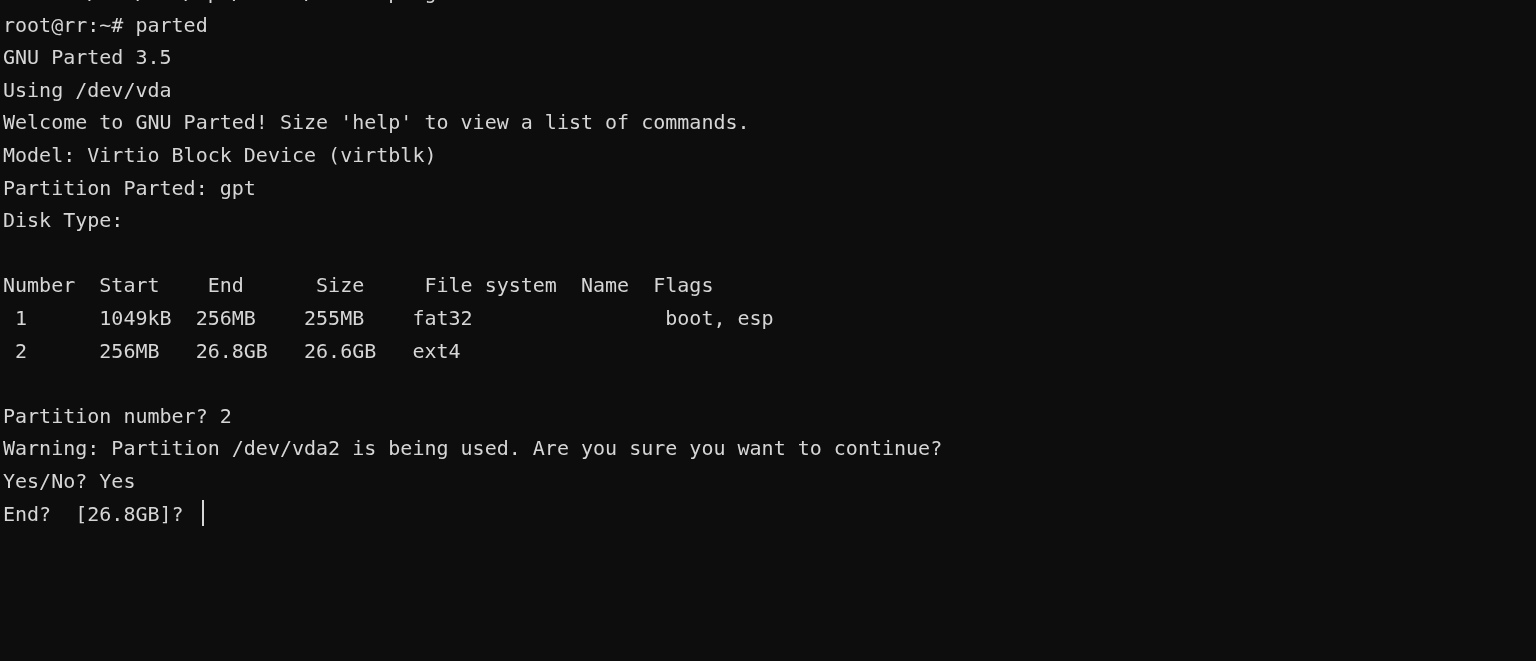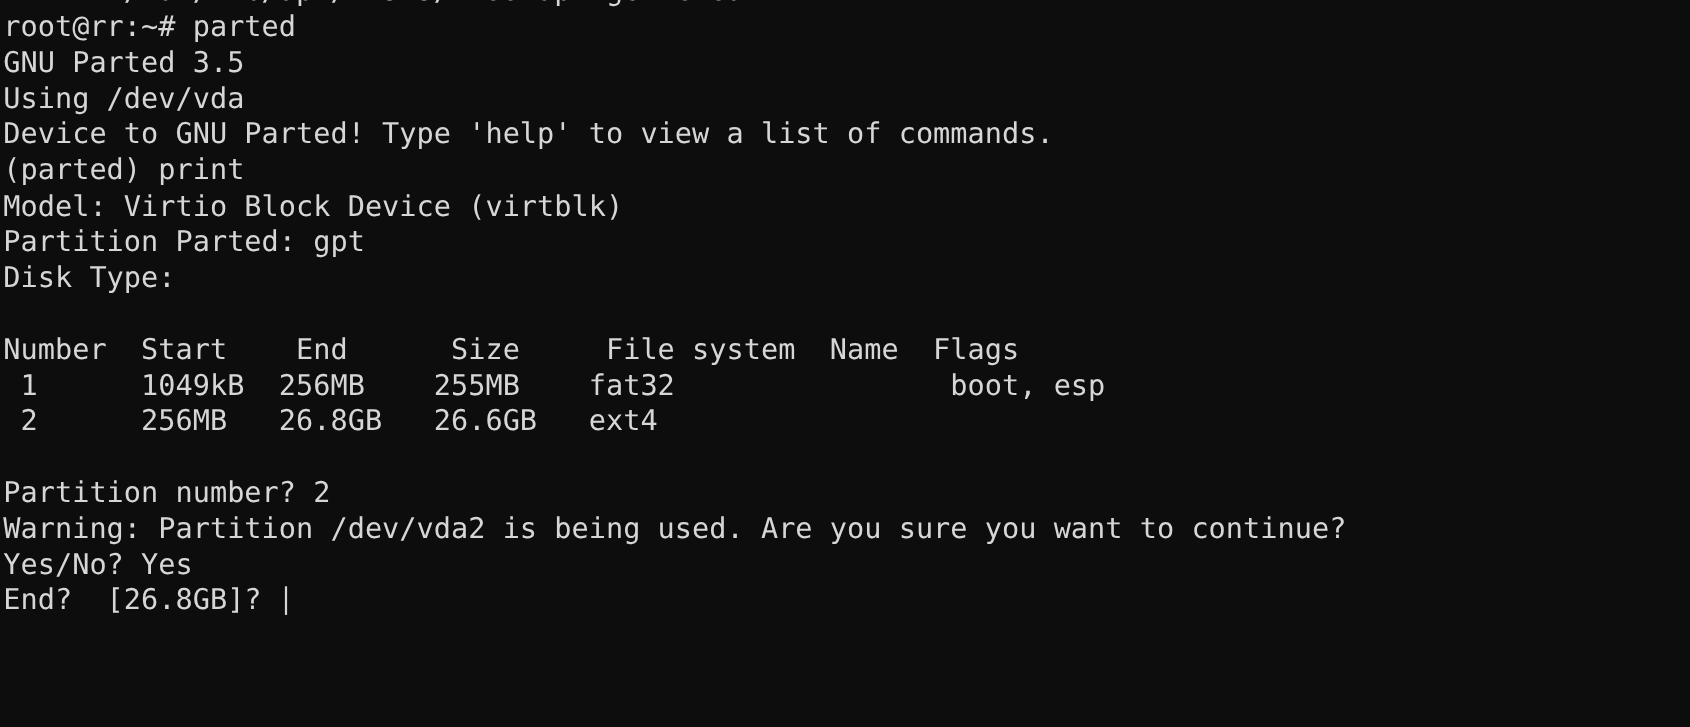--- a/index.html
+++ b/index.html
@@ -32,21 +32,21 @@
   #screen {
     position: absolute;
     left: 3px;
     top: -24px;   
     width: 1533px;
   }
   .line {
     display: block;
     white-space: pre;
     height: 32.6px;
-    font-size: 26px;
+    font-size: 20px;
     line-height: 32.6px;
   }
   .line.blank {
     color: transparent;
   }
   .cursor {
     display: inline-block;
     width: 2px;
     height: 26px;
     background: #d6d6d6;
@@ -61,23 +61,22 @@
   <div id="screen">
 
     <span class="line">rm -rf /var/lib/apt/lists/* &amp;&amp; apt-get clean</span>
 
     <span class="line">root@rr:~# parted</span>
 
     <span class="line">GNU Parted 3.5</span>
 
     <span class="line">Using /dev/vda</span>
 
-    <span class="line">Device to GNU Parted! Type 'help' to view a list of commands.</span>
+    <span class="line">Welcome to GNU Parted! Size 'help' to view a list of commands.</span>
 
-    <span class="line">(parted) print</span>
 
     <span class="line">Model: Virtio Block Device (virtblk)</span>
 
 
 
     <span class="line">Partition Parted: gpt</span>
 
     <span class="line">Disk Type:</span>
 
     <span class="line blank"></span>

